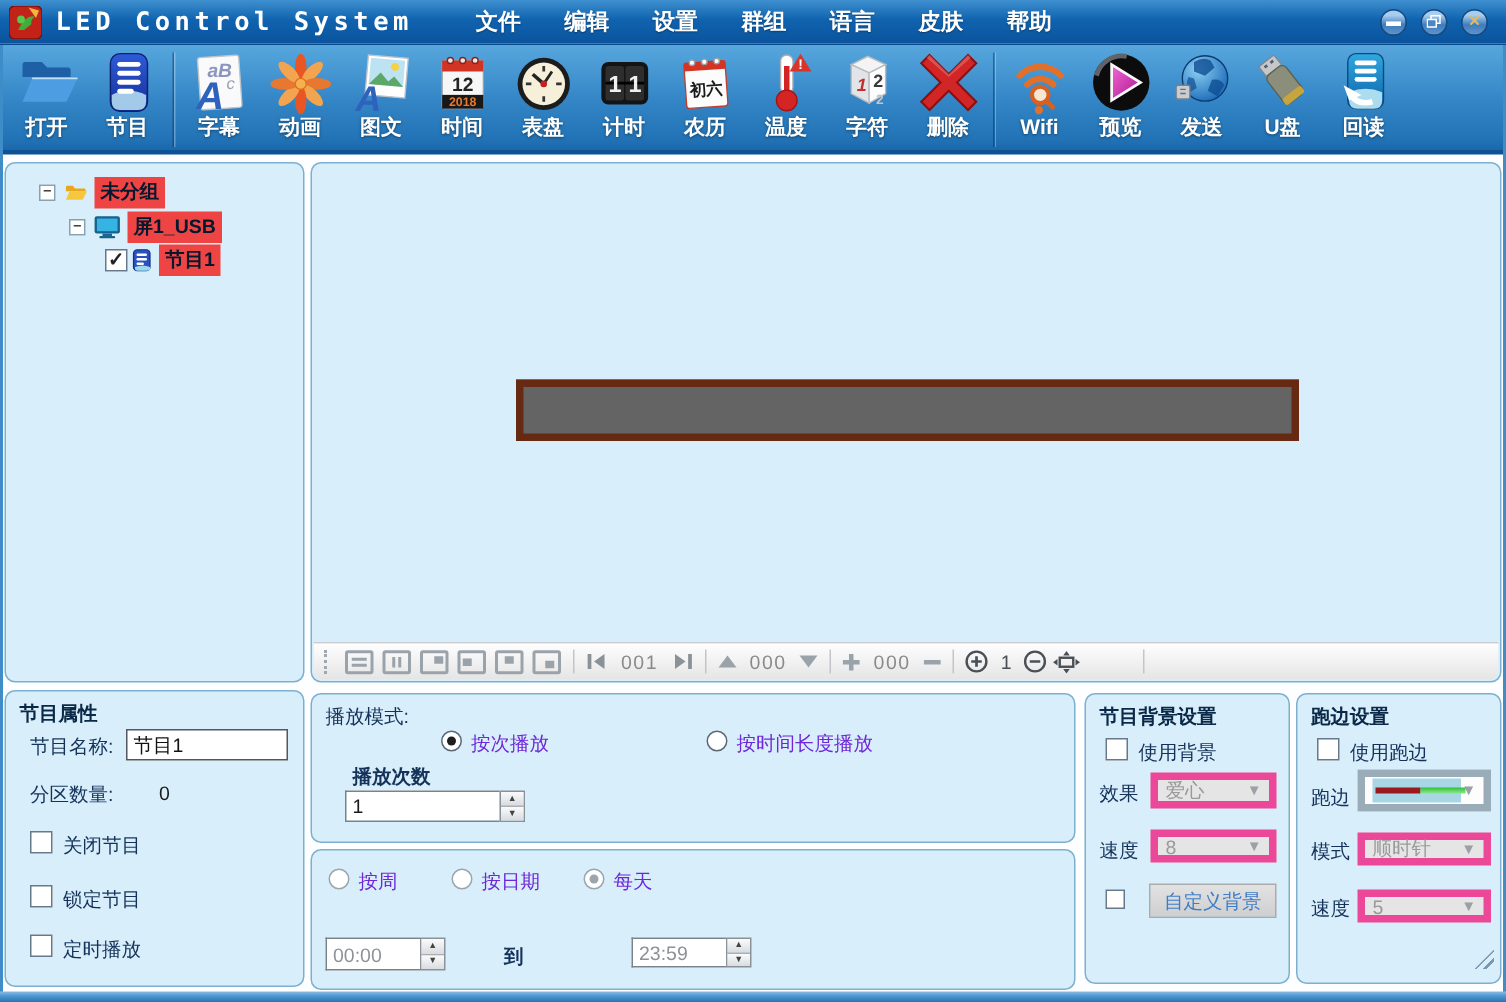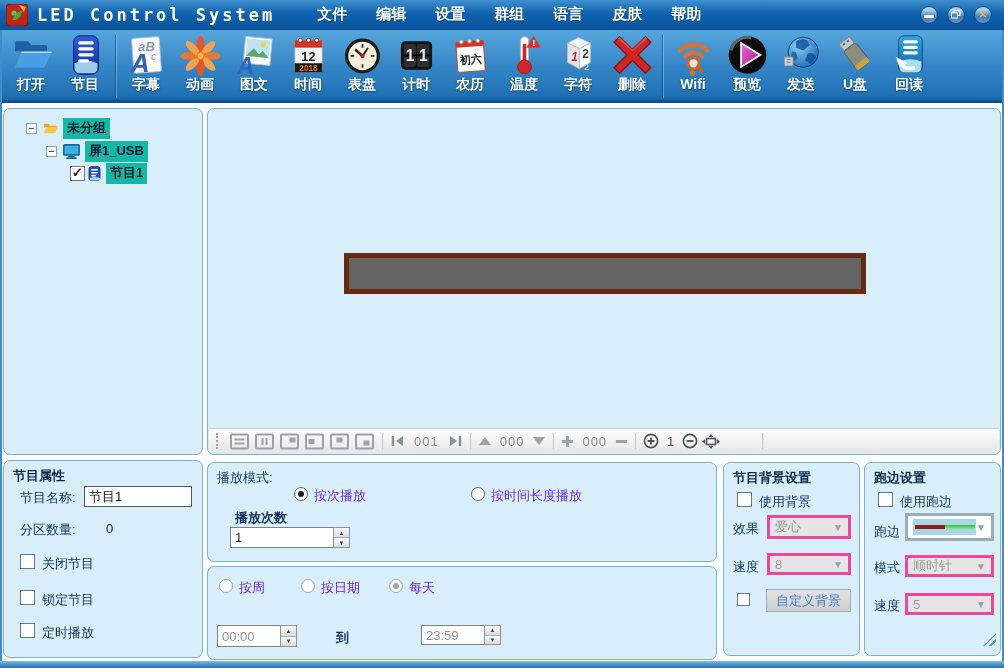--- a/index.html
+++ b/index.html
@@ -32,21 +32,21 @@
 
 .panel { position:absolute; background:#D9EEFB; border:1px solid #7DB0D0; border-radius:7px; }
 .ptitle { position:absolute; left:9px; top:6px; font-weight:bold; font-size:13px; color:#0A2847; }
 .lbl { font-size:13px; color:#14325A; position:absolute; white-space:nowrap; }
 .val { font-size:13px; color:#1A1A1A; position:absolute; }
 
 
 .trow { position:absolute; display:flex; align-items:center; height:19px; }
 .texp { width:11px; height:11px; background:#fff; border:1px solid #88A0B2; font:bold 9px/9px "DejaVu Sans Mono",monospace;
   color:#444; text-align:center; margin-right:5px; flex:0 0 auto; }
-.tlab { font-size:13px; font-weight:bold; color:#04182E; background:#14b8a6; padding:1px 4px 2px; margin-left:4px; white-space:nowrap; }
+.tlab { font-size:13px; font-weight:bold; color:#04182E; background:#ef4444; padding:1px 4px 2px; margin-left:4px; white-space:nowrap; }
 .cb { width:15px; height:15px; background:#fff; border:1px solid #66788A; display:inline-block; position:relative; flex:0 0 auto; }
 .cb.small { width:13px; height:13px; }
 .cb.checked::after { content:"✓"; position:absolute; left:1px; top:-2px; font-size:13px; font-weight:bold; color:#222; }
 
 
 .led { position:absolute; left:136px; top:144px; width:522px; height:41px; background:#646464; border:5px solid #662A12; }
 .pstrip { position:absolute; left:1px; right:1px; bottom:1px; height:25px;
   background:linear-gradient(#FEFEFE,#E5E5E5); border-top:1px solid #C9CDD1; border-radius:0 0 6px 6px;
   display:flex; align-items:center; padding:0 7px; }
 .pbtn { display:flex; align-items:center; justify-content:center; margin:0 2px; cursor:default; }
@@ -61,21 +61,21 @@
 .spin input.gray { color:#8E9296; }
 .spbtns { width:17px; display:flex; flex-direction:column; border:1px solid #8A9298; }
 .spb { flex:1; background:linear-gradient(#FBFBFB,#D8DCE0); display:flex; align-items:center; justify-content:center;
   font-size:6px; color:#444; line-height:1; }
 .spb:first-child { border-bottom:1px solid #A8B0B6; }
 .radio { width:14px; height:14px; border-radius:50%; background:#fff; border:1px solid #5A6A76; position:absolute; }
 .radio.sel::after { content:""; position:absolute; inset:3px; border-radius:50%; background:#1E1E1E; }
 .radio.dis { border-color:#9AA6AE; }
 .radio.dis.sel::after { background:#9AA6AE; }
 .rlab { font-size:13px; color:#6d28d9; position:absolute; white-space:nowrap; }
-.selbox { position:absolute; background:#E5E5E5; border:3px solid #ec4899; display:flex; align-items:center;
+.selbox { position:absolute; background:#E5E5E5; border:5px solid #ec4899; display:flex; align-items:center;
   justify-content:space-between; font-size:13px; color:#9A9A9A; padding:0 5px; }
 .selbox .chev { color:#9AA0A6; font-size:10px; }
 .selbox.pattern { background:#FDFDFD; border-color:#9AACB8; }
 .pat { width:66px; height:16px; background:#A8D6E4; position:relative; }
 .pat .pr { position:absolute; left:2px; top:6px; width:30px; height:4px; background:#99191C; }
 .pat .pg { position:absolute; left:32px; top:6px; width:30px; height:4px; background:linear-gradient(#2EBE3A,#8FE88F); }
 .btncustom { position:absolute; background:linear-gradient(#E2E2E2,#CFCFCF); border:1px solid #ABABAB; color:#3E7EC8;
   font-size:13px; display:flex; align-items:center; justify-content:center; }
 
 

